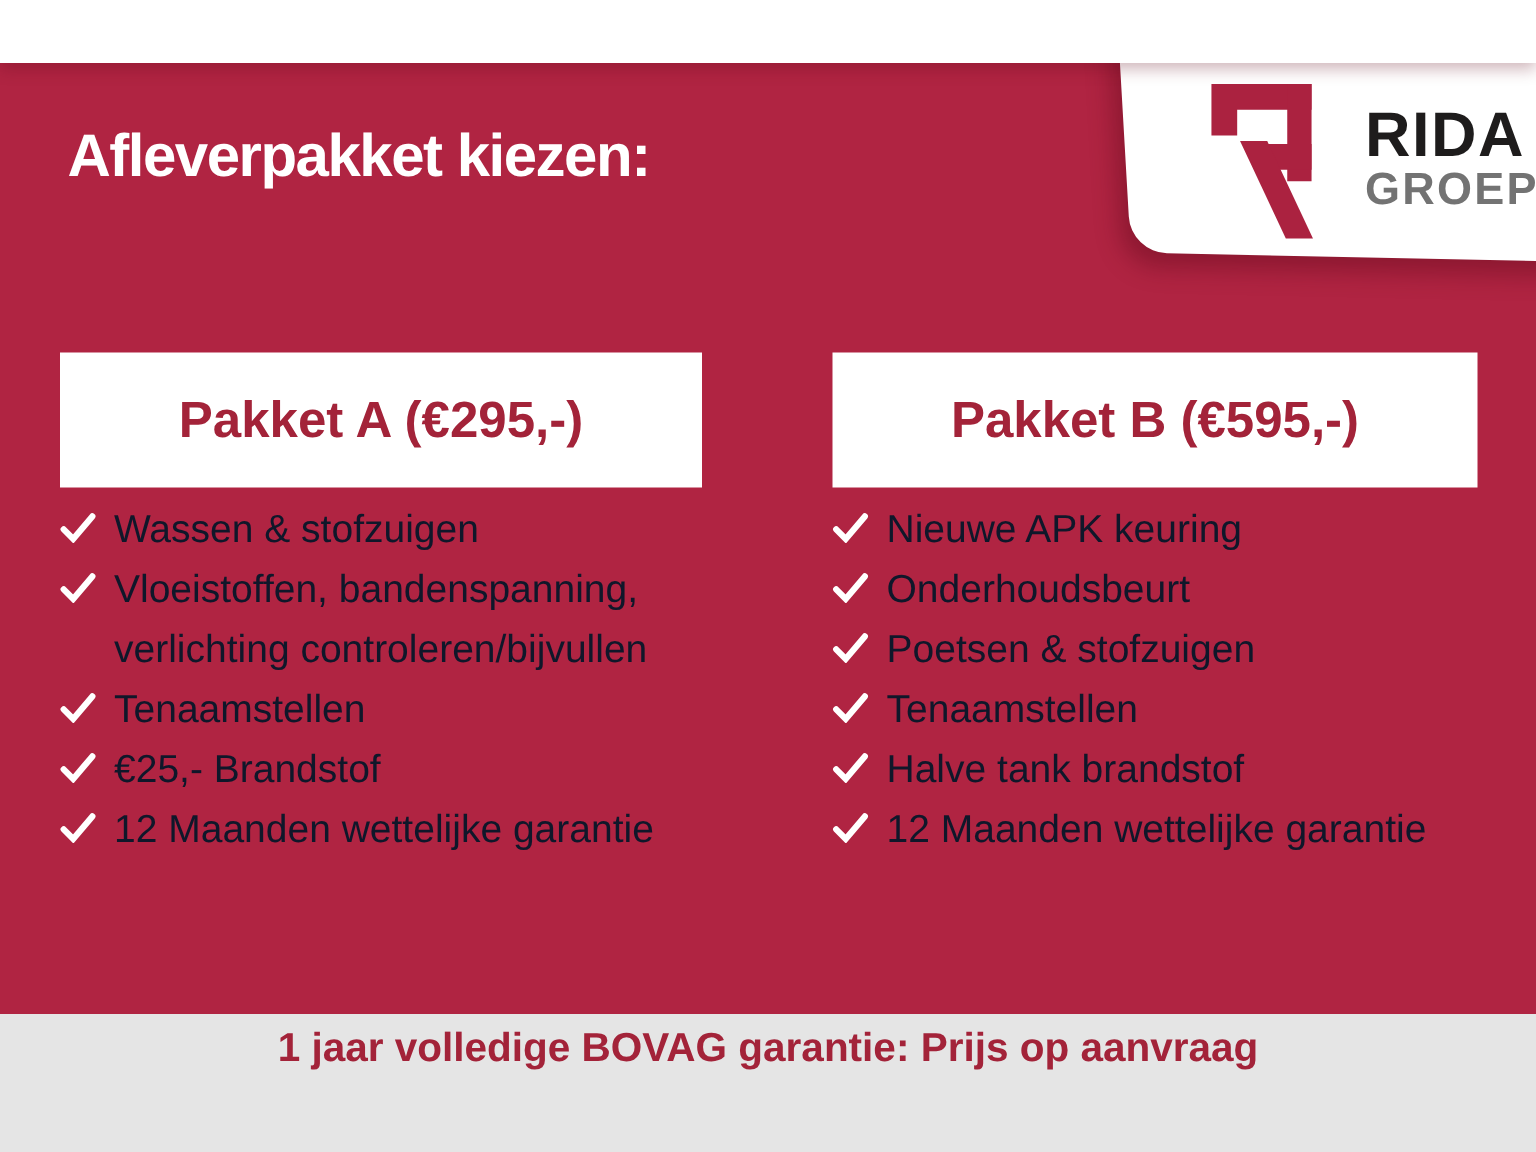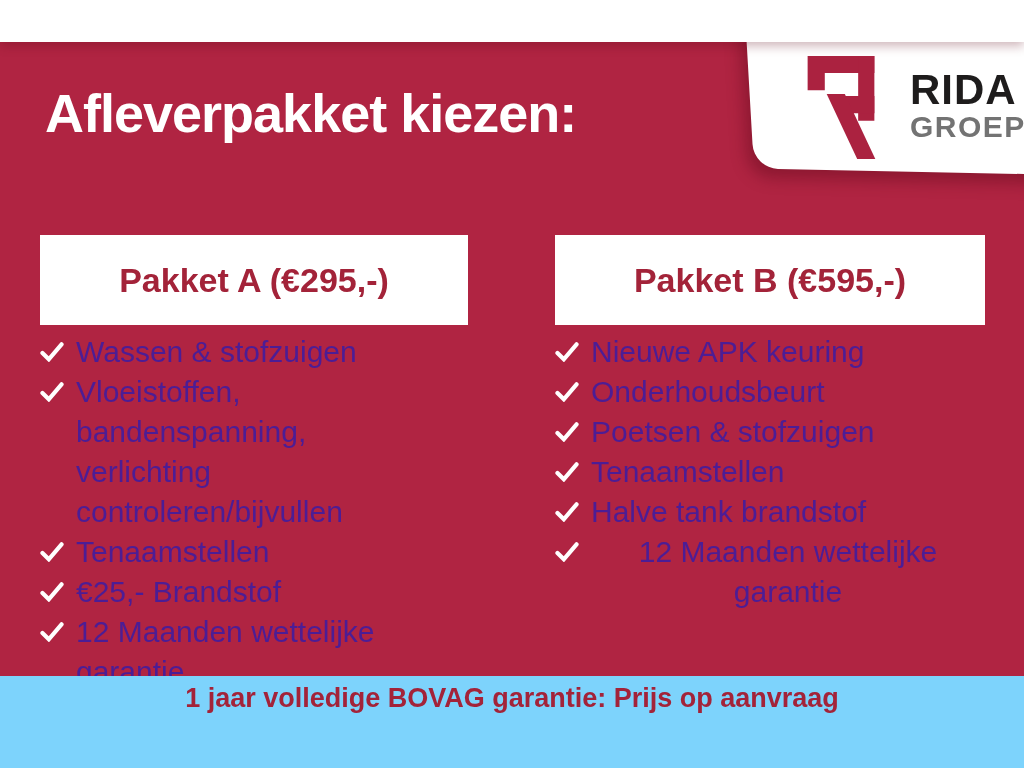--- a/index.html
+++ b/index.html
@@ -21,40 +21,40 @@
                 transform:rotate(1.2deg) skewX(4.5deg);
                 box-shadow:-6px 9px 16px rgba(96,9,26,.45); z-index:4; }
 
   .logo-content { position:absolute; left:800px; top:46px; z-index:6; display:flex; align-items:flex-start; }
   .logo-mark { width:82px; height:120px; }
   .logo-text { margin-left:28px; padding-top:24px; }
   .logo-brand { font-size:42px; font-weight:bold; color:#1e1c1c; letter-spacing:1px; line-height:40px; }
   .logo-sub   { font-size:30px; font-weight:bold; color:#737373; letter-spacing:1.5px; line-height:30px; margin-top:2px; }
 
   
-  .page-title { position:absolute; left:45px; top:82px; font-size:54px; font-weight:bold; color:#ffffff;
+  .page-title { position:absolute; left:45px; top:82px; font-size:40px; font-weight:bold; color:#ffffff;
                 letter-spacing:-1px; z-index:3; }
 
   
   .pkg-col { position:absolute; top:235px; z-index:3; }
   .pkg-col.col-a { left:40px;  width:428px; }
-  .pkg-col.col-b { left:555px; width:430px;text-align:center; }
+  .pkg-col.col-b { left:555px; width:430px; }
 
   .pkg-header { width:100%; height:90px; background:#ffffff; display:flex; align-items:center; justify-content:center;
                 cursor:pointer; }
   .pkg-header span { font-size:34px; font-weight:bold; color:#a32339; letter-spacing:0; }
 
   .pkg-list { list-style:none; margin-top:7px; }
   .pkg-list li { display:flex; align-items:flex-start; min-height:40px; }
   .check { flex:0 0 36px; padding-top:10px; }
   .check svg { width:24px; height:20px; display:block; }
-  .item-text { color:#4c1d95; font-size:30px; line-height:40px; white-space:pre-line; letter-spacing:0; }
-
-  
-  .footer-bar { position:absolute; left:0; top:676px; width:1024px; height:92px; background:#7dd3fc; z-index:5; }
+  .item-text { color:#0f172a; font-size:26px; line-height:40px; white-space:pre-line; letter-spacing:0; }
+
+  
+  .footer-bar { position:absolute; left:0; top:676px; width:1024px; height:92px; background:#e5e5e5; z-index:5; }
   .footer-text { margin-top:7px; text-align:center; font-size:27px; font-weight:bold; color:#a32339; }
 </style>
 </head>
 <body>
 
 <div class="stage">
 
   <div class="red-field"></div>
 
   <div class="top-strip"></div>

